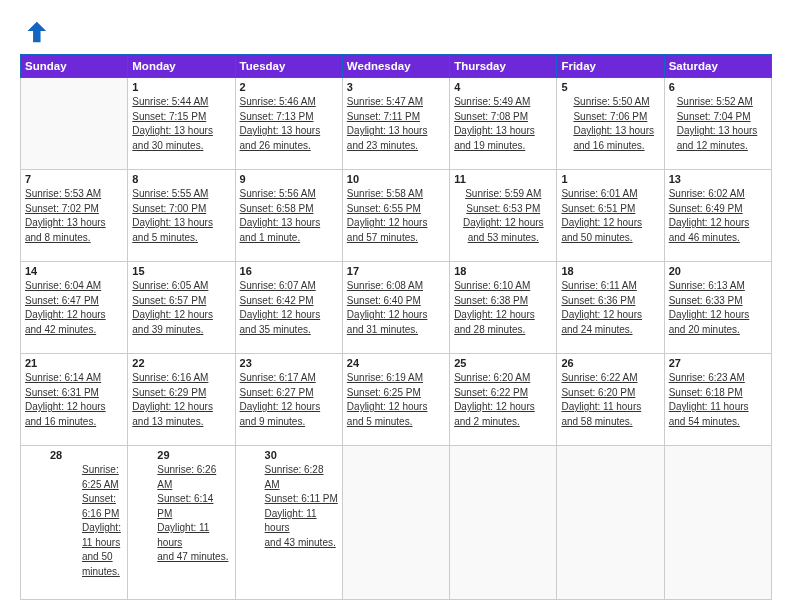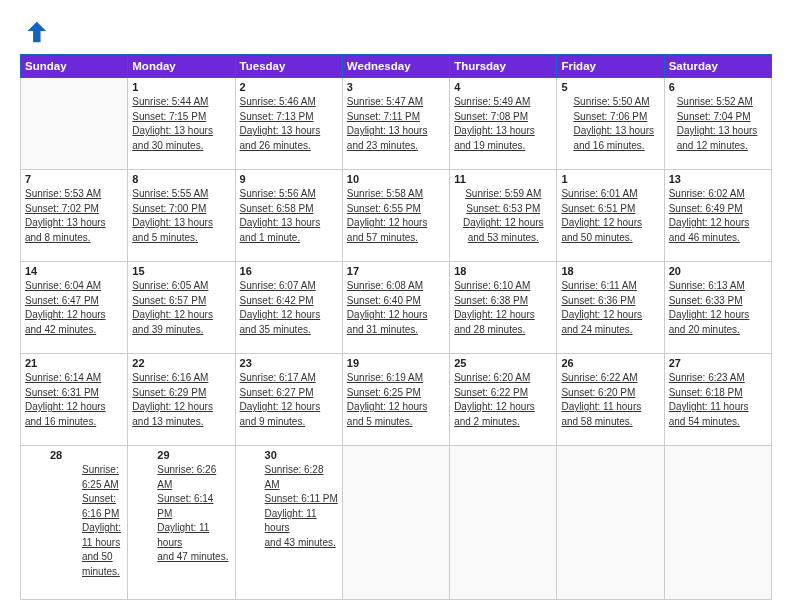--- a/index.html
+++ b/index.html
@@ -297,21 +297,21 @@
 and 13 minutes.</div>
           </td>
           <td>
             <span class="day-number">23</span>
             <div class="day-info" style="white-space: pre-line;">Sunrise: 6:17 AM
 Sunset: 6:27 PM
 Daylight: 12 hours
 and 9 minutes.</div>
           </td>
           <td>
-            <span class="day-number">19</span>
+            <span class="day-number">24</span>
             <div class="day-info" style="white-space: pre-line;">Sunrise: 6:19 AM
 Sunset: 6:25 PM
 Daylight: 12 hours
 and 5 minutes.</div>
           </td>
           <td>
             <span class="day-number">25</span>
             <div class="day-info" style="white-space: pre-line;">Sunrise: 6:20 AM
 Sunset: 6:22 PM
 Daylight: 12 hours

